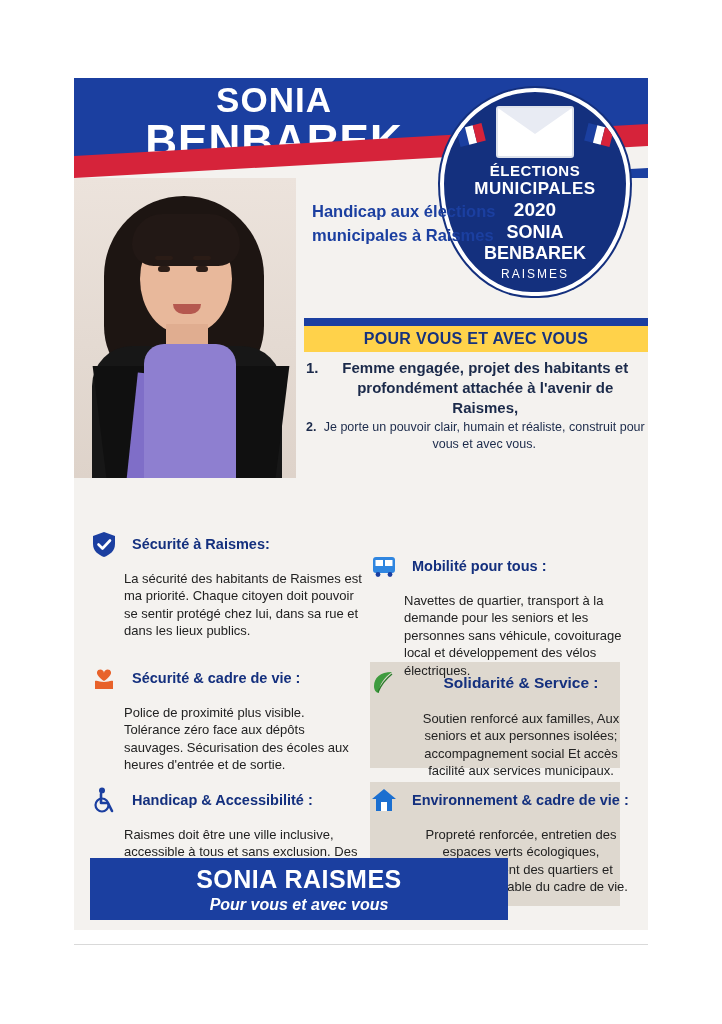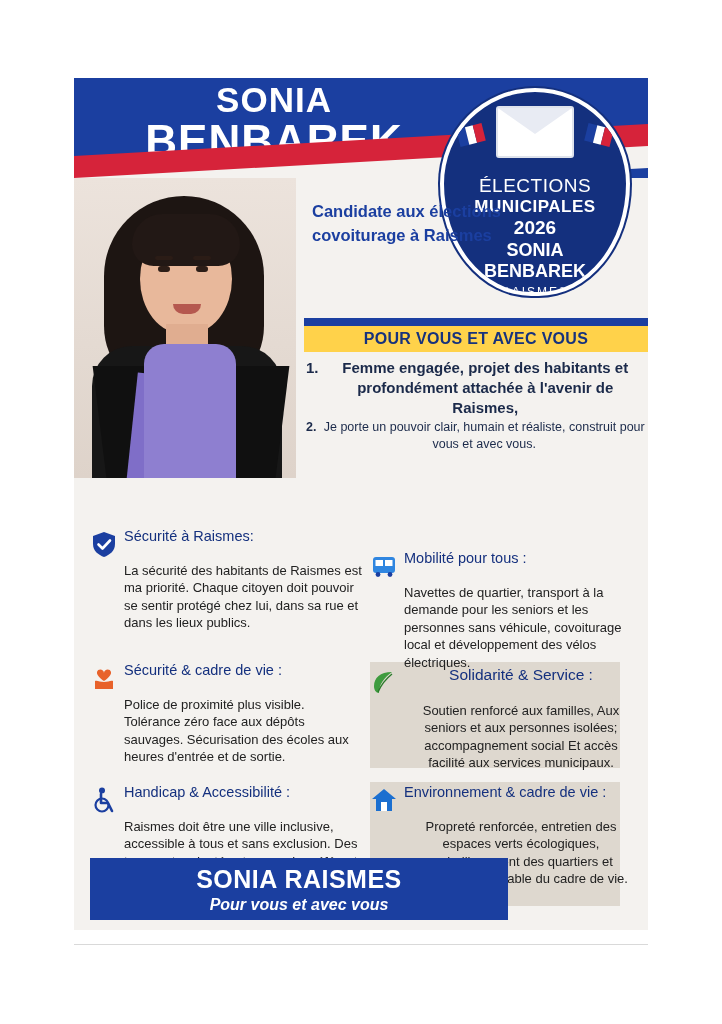--- a/index.html
+++ b/index.html
@@ -27,21 +27,21 @@
   .badge .env{margin:14px auto 2px;width:74px;height:48px;background:#fff;border:2px solid #dfe3ec;
         position:relative;border-radius:3px;}
   .badge .env:before{content:"";position:absolute;left:0;top:0;width:0;height:0;
         border-left:37px solid transparent;border-right:37px solid transparent;border-top:26px solid #e8ebf3;}
   .flags{position:absolute;top:34px;left:0;width:100%;height:30px;}
   .flag{position:absolute;top:0;width:26px;height:18px;display:flex;}
   .flag i{flex:1;height:100%;display:block;}
   .flag .b{background:#1b3fa0;}.flag .w{background:#fff;}.flag .r{background:#d6233a;}
   .flag.left{left:14px;transform:rotate(-14deg);}
   .flag.right{right:14px;transform:rotate(14deg);}
-  .badge .l1{font-size:19px;font-weight:normal;letter-spacing:.5px;margin-top:17px;}
+  .badge .l1{font-size:15px;font-weight:bold;letter-spacing:.5px;margin-top:4px;}
   .badge .l2{font-size:17px;font-weight:bold;letter-spacing:.5px;}
   .badge .l3{font-size:19px;font-weight:bold;}
   .badge .l4{font-size:18px;font-weight:bold;margin-top:1px;}
   .badge .l5{font-size:18px;font-weight:bold;}
   .badge .l6{font-size:12px;letter-spacing:2px;margin-top:3px;}
 
   
   .portrait{position:absolute;left:0;top:100px;width:222px;height:300px;overflow:hidden;background:#efe7e0;}
   .p-bg{position:absolute;inset:0;background:linear-gradient(180deg,#ece3dc 0%,#e4dad2 55%,#ded3ca 100%);}
   .p-hairback{position:absolute;left:30px;top:18px;width:160px;height:200px;border-radius:80px 80px 70px 70px;
@@ -73,21 +73,21 @@
   .nitem{display:flex;gap:4px;font-size:14.5px;line-height:1.32;margin-bottom:2px;}
   .nitem .num{font-weight:bold;}
   .nitem.big{font-weight:bold;font-size:15px;}
   .nitem.big .txt{text-align:center;}
   .nitem.small{font-size:12.5px;}
   .nitem.small .txt{text-align:center;}
 
   
   .cards{position:absolute;left:0;top:388px;width:574px;height:388px;}
   .card{position:absolute;}
-  .card h3{margin:0;font-size:14.5px;font-weight:normal;color:#14307e;}
+  .card h3{margin:8px;font-size:14.5px;font-weight:bold;color:#14307e;}
   .card p{margin:18px 0 0;font-size:13px;line-height:1.34;color:#222;}
   .icon{position:absolute;left:0;top:2px;width:28px;height:28px;}
 
   .c-left{left:16px;width:272px;}
   .c-right{left:296px;width:268px;}
 
   .card.s1{top:66px;}
   .card.s2{top:196px;}
   .card.s3{top:318px;}
   .card.m1{top:88px;}
@@ -133,21 +133,21 @@
             <i class="r"></i>
           </div>
         <div class="flag right">
             <i class="b"></i>
             <i class="w"></i>
             <i class="r"></i>
           </div>
       </div>
       <div class="l1">ÉLECTIONS</div>
       <div class="l2">MUNICIPALES</div>
-      <div class="l3">2026</div>
+      <div class="l3">2020</div>
       <div class="l4">SONIA</div>
       <div class="l5">BENBAREK</div>
       <div class="l6">RAISMES</div>
     </div>
 
     <div class="portrait">
       <div class="p-bg"></div>
       <div class="p-hairback"></div>
       <div class="p-face"></div>
       <div class="p-fringe"></div>
@@ -157,21 +157,21 @@
         <div class="p-eye r"></div>
       <div class="p-mouth"></div>
       <div class="p-neck"></div>
       <div class="p-body"></div>
       <div class="p-lapel-l"></div>
         <div class="p-lapel-r"></div>
       <div class="p-scarf2"></div>
       <div class="p-scarf"></div>
     </div>
 
-    <div class="cand-text">Candidate aux élections covoiturage à Raismes</div>
+    <div class="cand-text">Handicap aux élections municipales à Raismes</div>
 
     <div class="banner-strip"></div>
     <div class="banner">POUR VOUS ET AVEC VOUS</div>
 
     <div class="nlist">
       <div class="nitem big">
         <span class="num">1.</span>
         <span class="txt">Femme engagée, projet des habitants et  profondément attachée à l'avenir de Raismes,</span>
       </div>
       <div class="nitem small">

